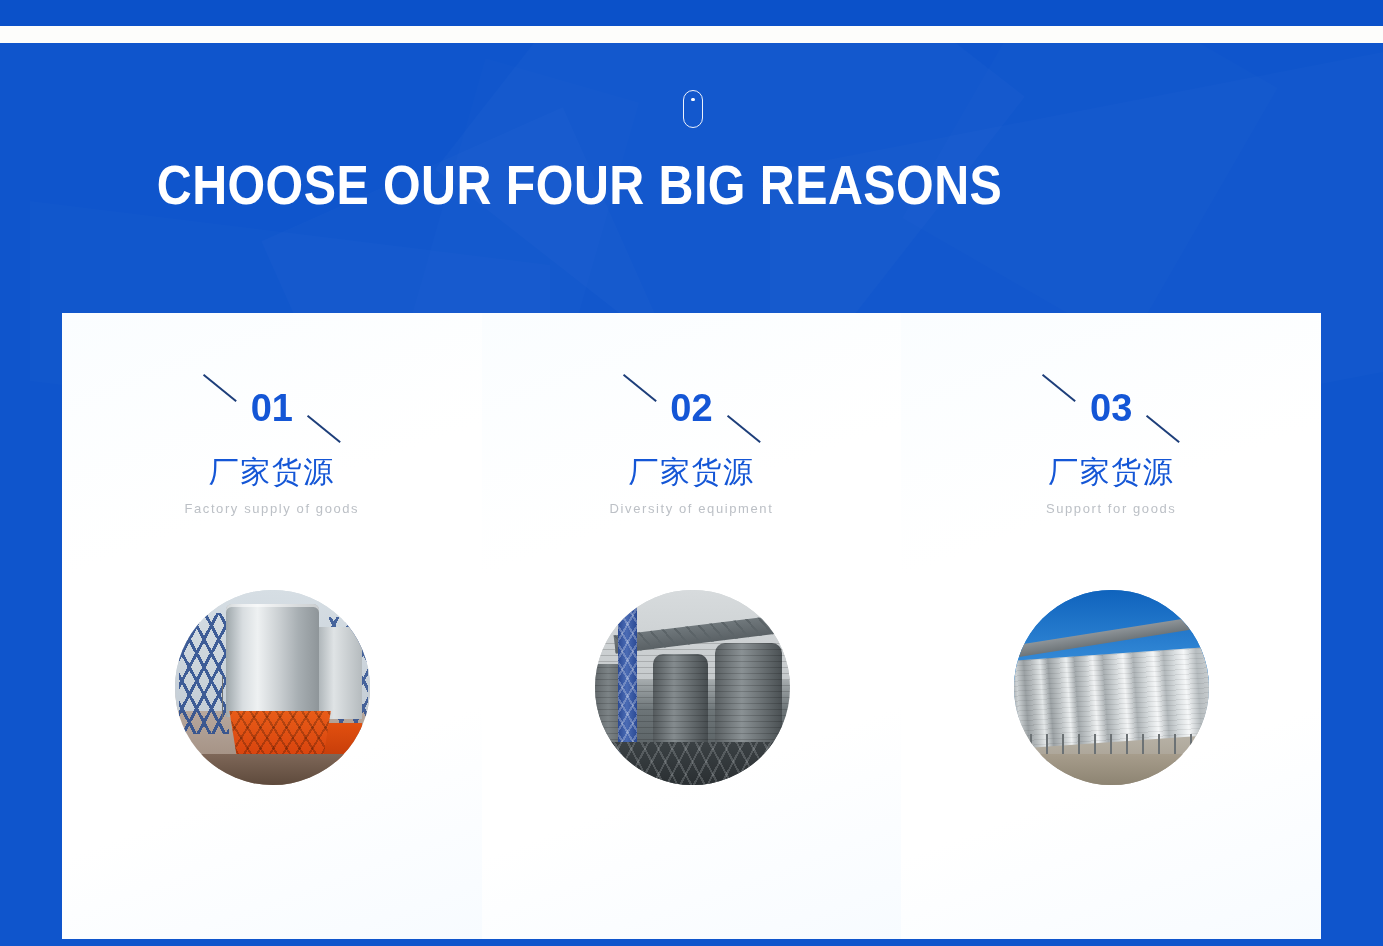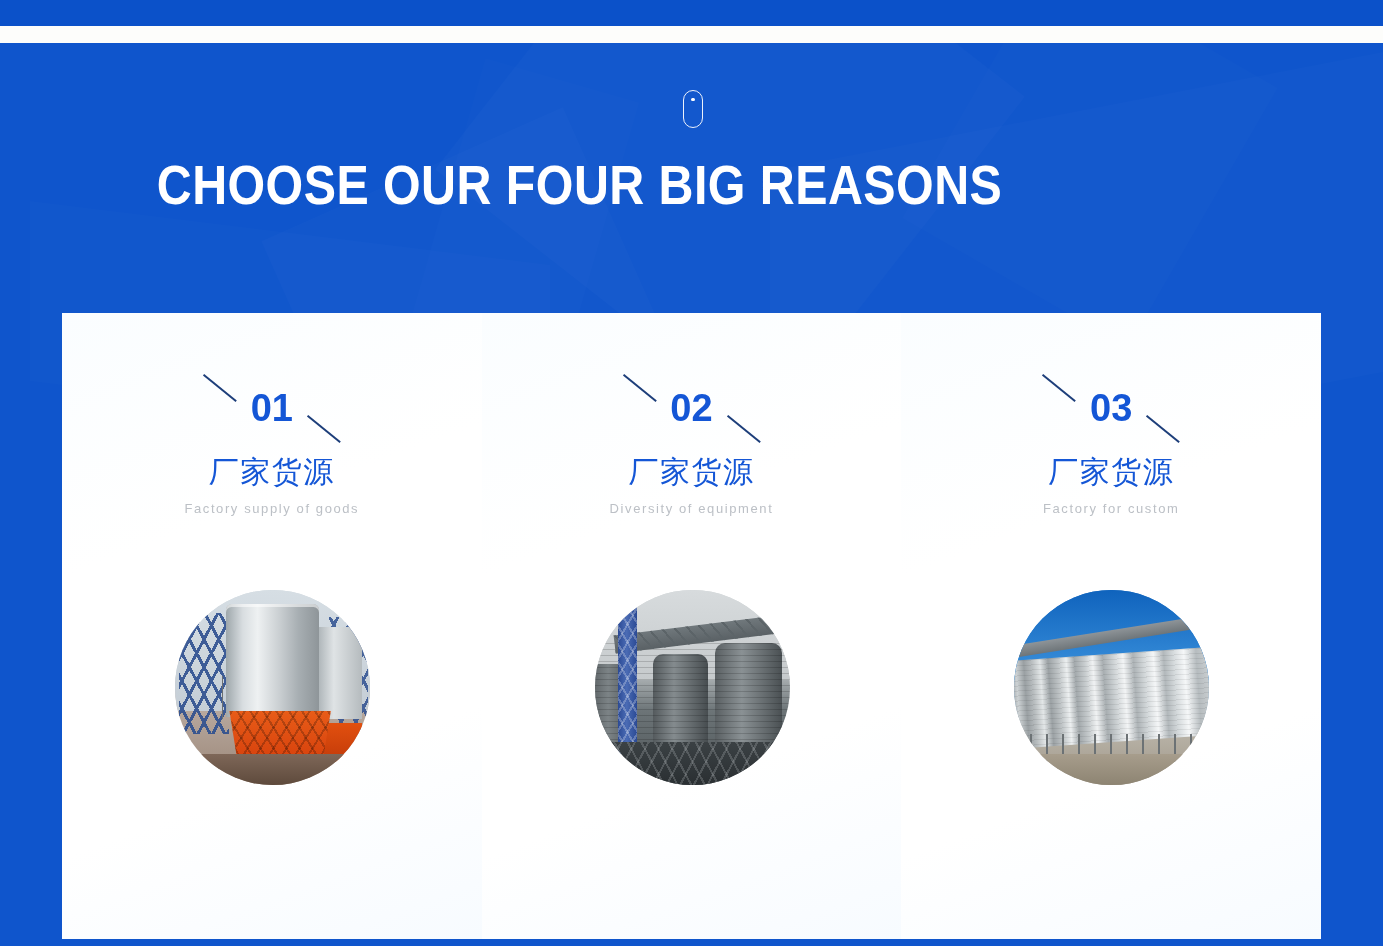--- a/index.html
+++ b/index.html
@@ -387,21 +387,21 @@
       </div>
     </div>
 
     <div class="card">
       <div class="num-block">
         <span class="slash slash-tl"></span>
         <span class="num">03</span>
         <span class="slash slash-br"></span>
       </div>
       <div class="card-title">厂家货源</div>
-      <div class="card-sub">Factory for custom</div>
+      <div class="card-sub">Support for goods</div>
       <div class="photo">
         <div class="photo-inner ph3">
           <span class="sky"></span>
           <span class="conveyor"></span>
           <span class="row"></span>
           <span class="rowribs"></span>
           <span class="legs"></span>
           <span class="ground"></span>
         </div>
       </div>

